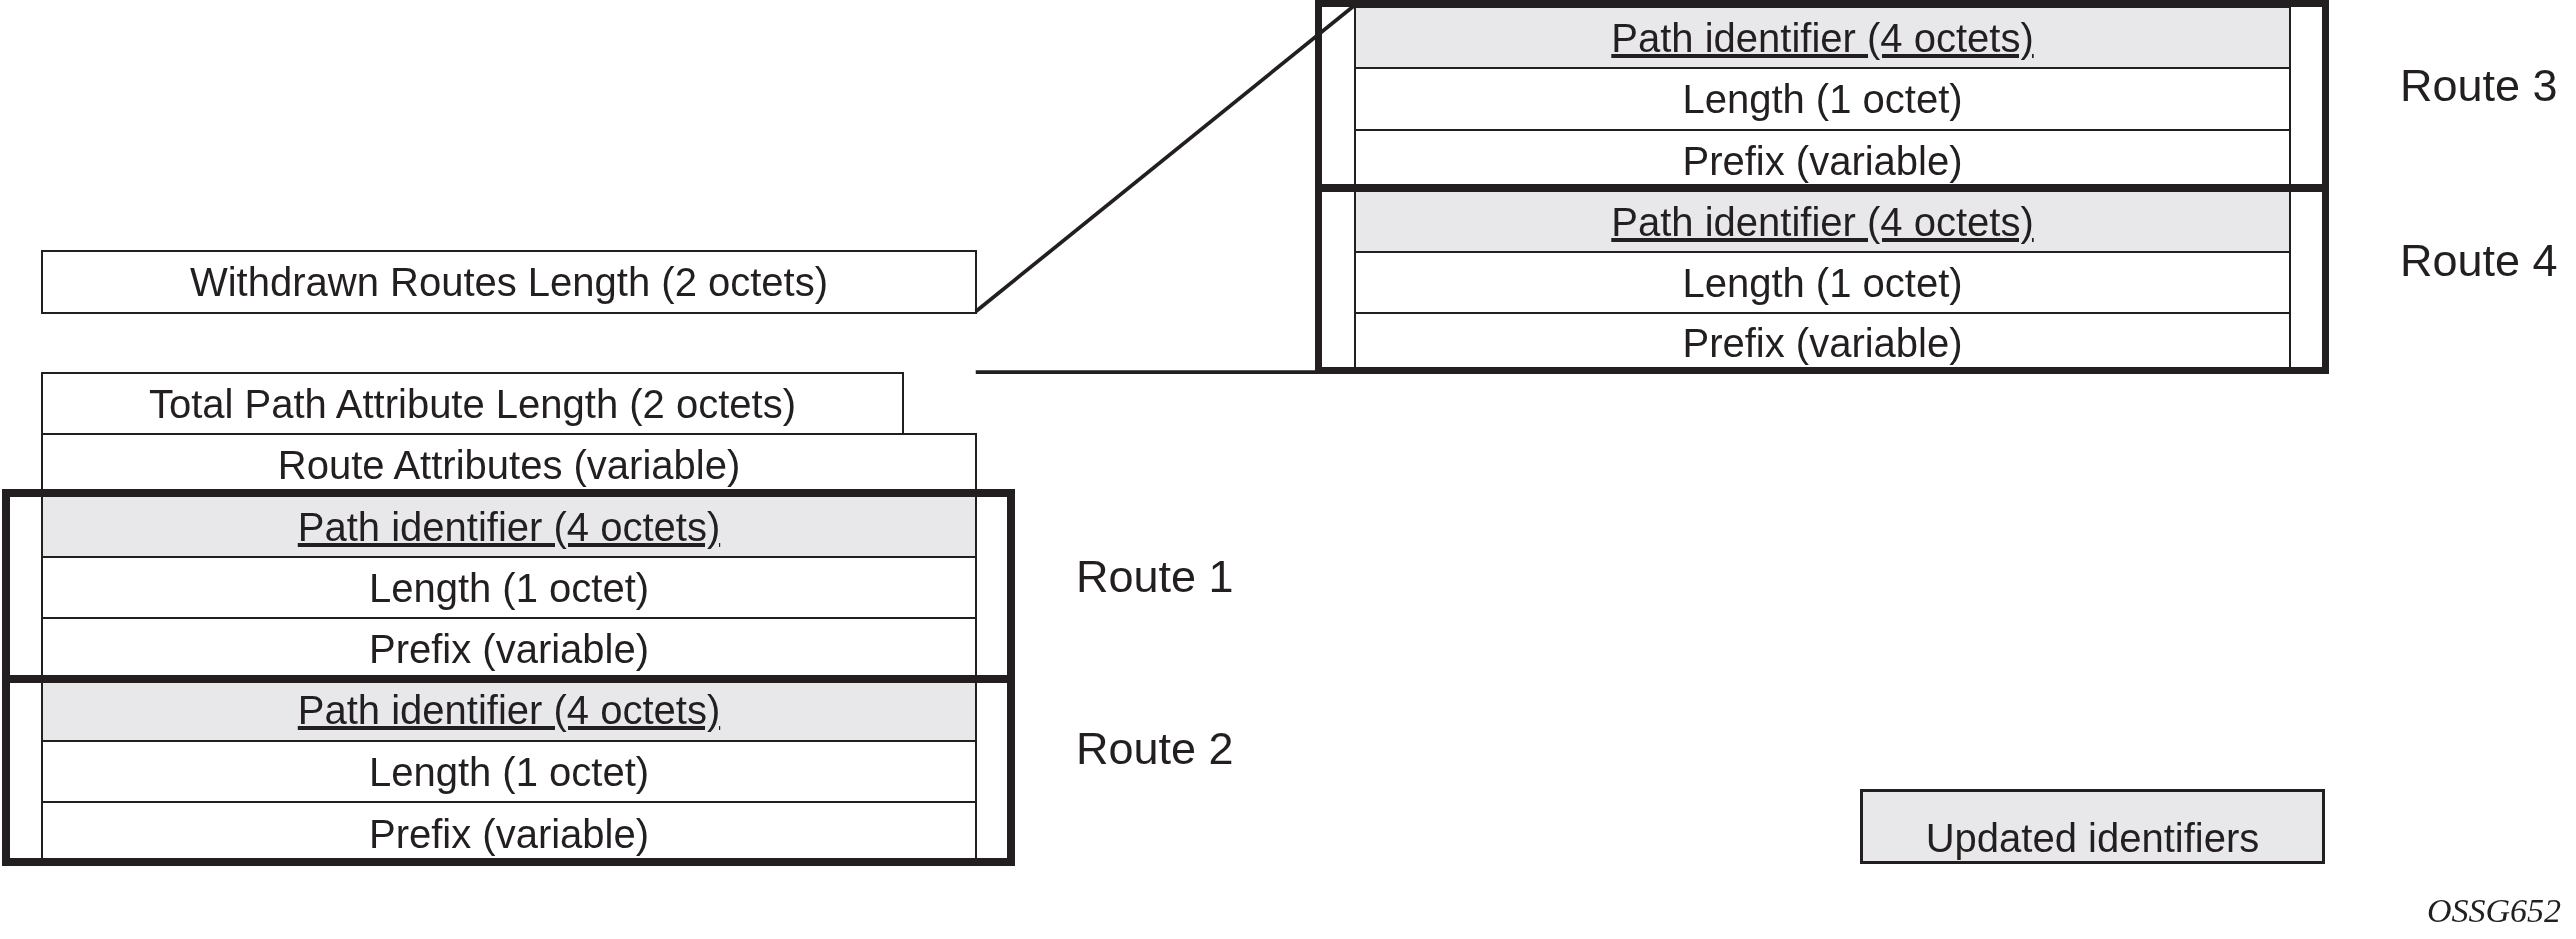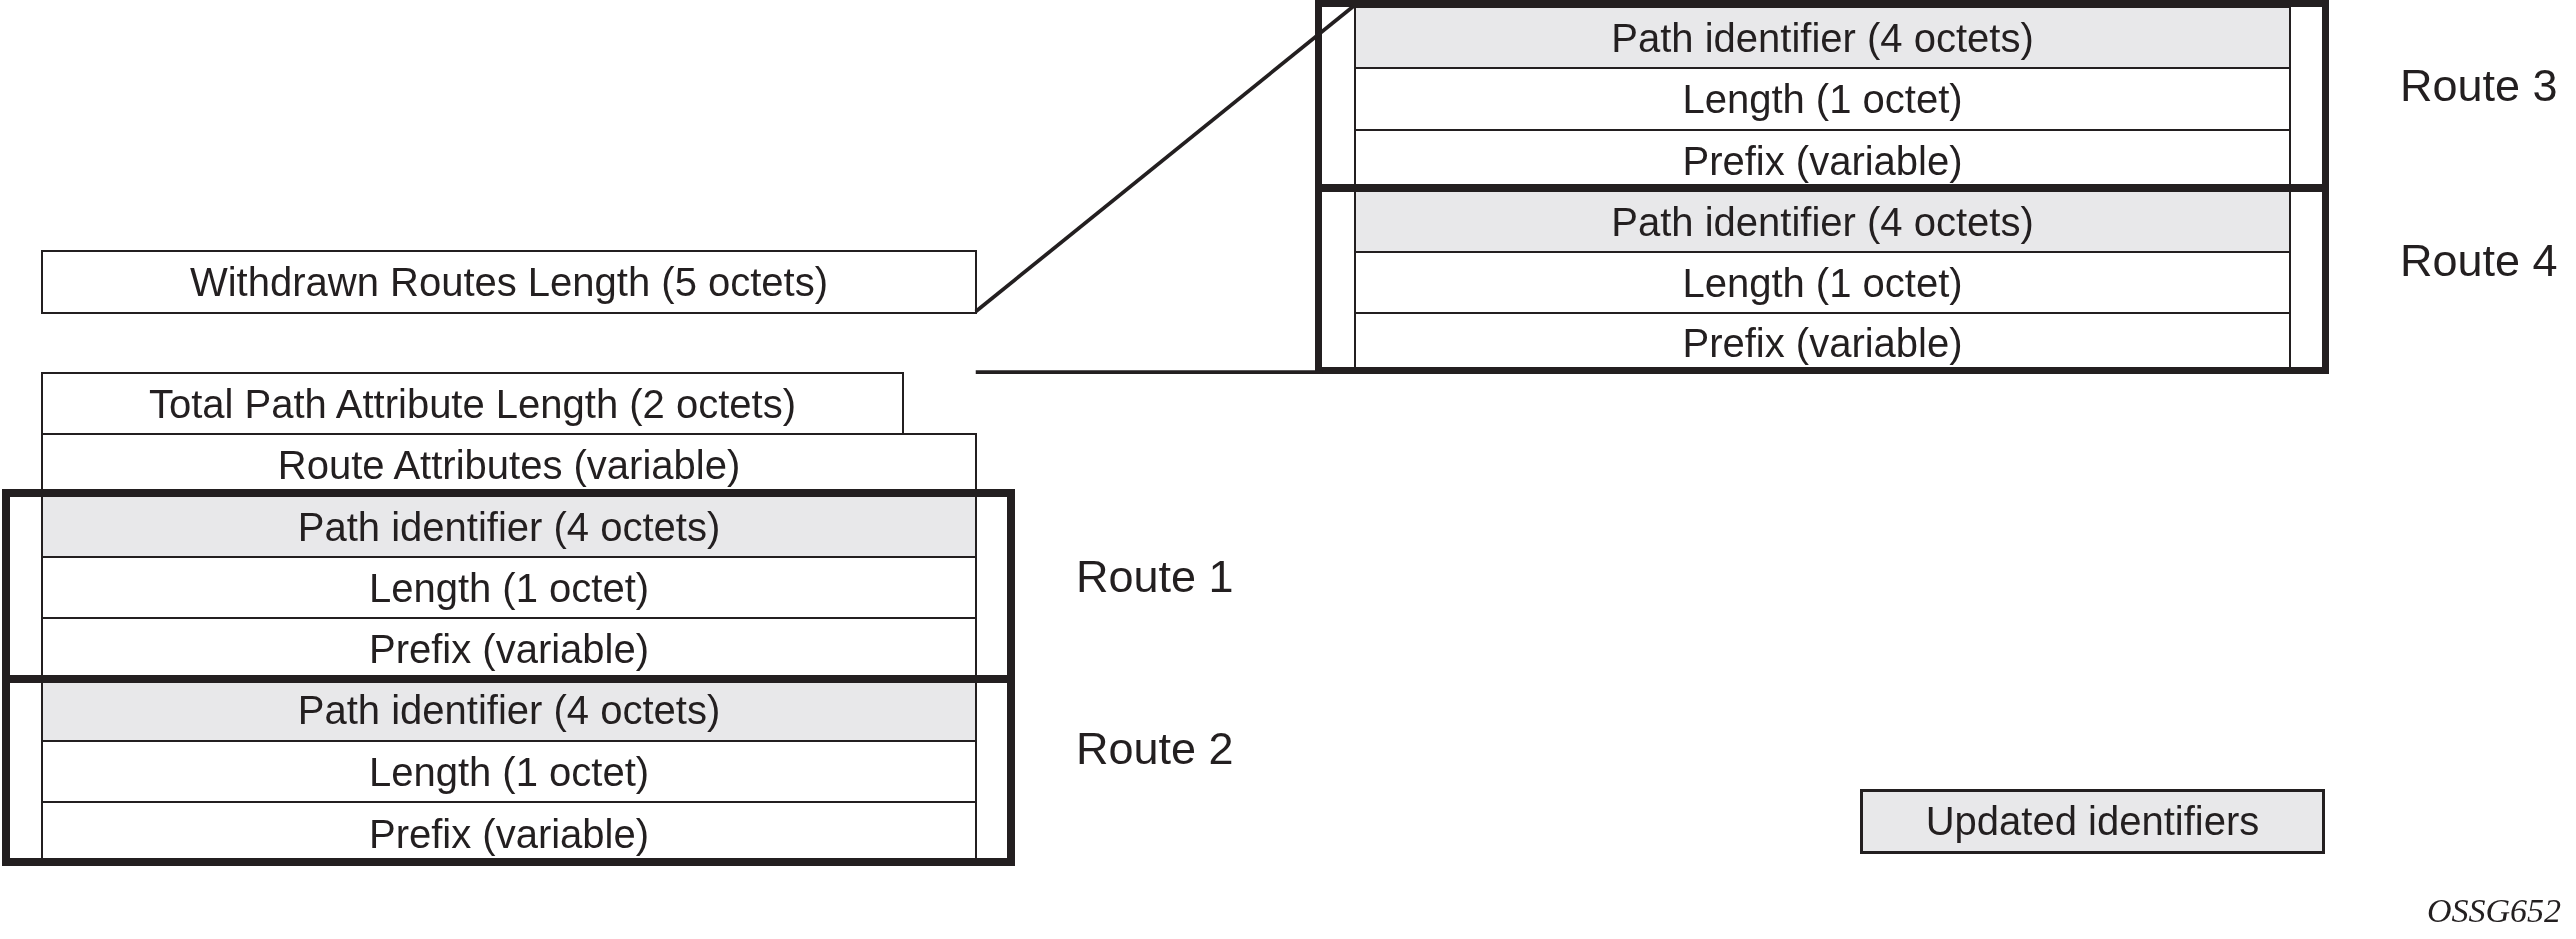--- a/index.html
+++ b/index.html
@@ -20,21 +20,21 @@
   .cell{
     position:absolute;
     box-sizing:border-box;
     border:2.2px solid var(--ink);
     background:var(--bg);
     display:flex;align-items:center;justify-content:center;
     font-size:40px;
     line-height:1;
     white-space:nowrap;
   }
-  .cell.shaded{background:var(--shade);}
+  .cell.shaded{background:var(--shade);text-decoration:underline;}
   
   .thick-outline{
     position:absolute;
     box-sizing:border-box;
     background:transparent;
     pointer-events:none;
   }
   .thick-outline.left{border:8.2px solid var(--ink);}
   .thick-outline.right{border:7.5px solid var(--ink);}
   .thick-sep{
@@ -43,43 +43,43 @@
   }
   .connectors{position:absolute;left:0;top:0;}
   .route-label{
     position:absolute;
     font-size:45px;
     line-height:1;
     white-space:nowrap;
   }
   .legend-box{
     position:absolute;
-    left:1860px;top:789px;width:465px;height:65px;
+    left:1860px;top:789px;width:465px;height:75px;
     box-sizing:border-box;
     border:3px solid var(--ink);
     background:var(--shade);
-    display:flex;align-items:center;justify-content:center;
+    display:flex;align-items:flex-end;justify-content:center;
     font-size:40px;
     white-space:nowrap;
   }
   .figure-id{
     position:absolute;
     right:15px;top:892px;
     font-family:"Liberation Serif", serif;
     font-style:italic;
     font-size:34px;
     white-space:nowrap;
   }
 </style>
 </head>
 <body>
 
 <div class="canvas">
 
-  <div class="cell" style="left:41px;top:250px;width:936px;height:64px">Withdrawn Routes Length (5 octets)</div>
+  <div class="cell" style="left:41px;top:250px;width:936px;height:64px">Withdrawn Routes Length (2 octets)</div>
   <div class="cell" style="left:41px;top:372px;width:863px;height:64px">Total Path Attribute Length (2 octets)</div>
   <div class="cell" style="left:41px;top:433px;width:936px;height:64px">Route Attributes (variable)</div>
 
   <div class="cell shaded" style="left:41px;top:495px;width:936px;height:64px">Path identifier (4 octets)</div>
   <div class="cell" style="left:41px;top:556px;width:936px;height:64px">Length (1 octet)</div>
   <div class="cell" style="left:41px;top:617px;width:936px;height:64px">Prefix (variable)</div>
 
   <div class="cell shaded" style="left:41px;top:678px;width:936px;height:64px">Path identifier (4 octets)</div>
   <div class="cell" style="left:41px;top:740px;width:936px;height:64px">Length (1 octet)</div>
   <div class="cell" style="left:41px;top:801px;width:936px;height:65px">Prefix (variable)</div>

